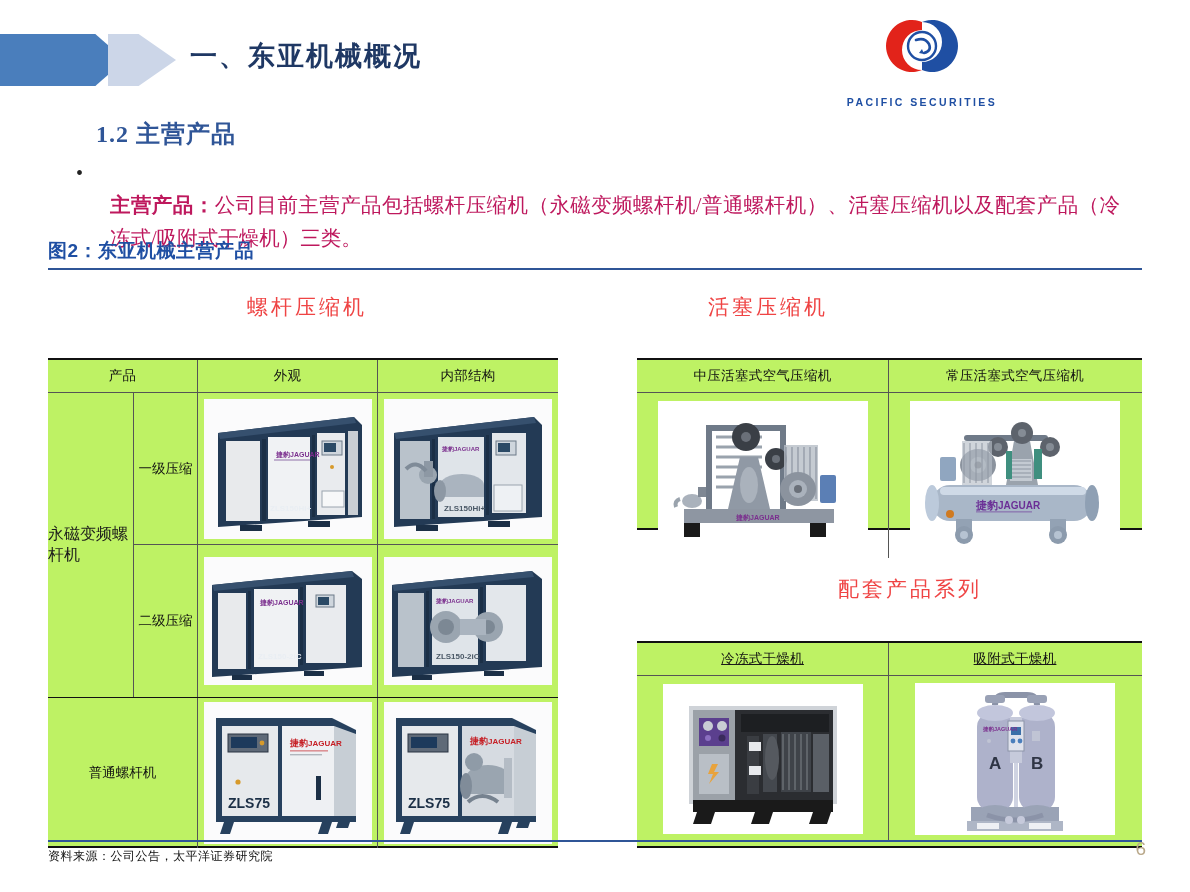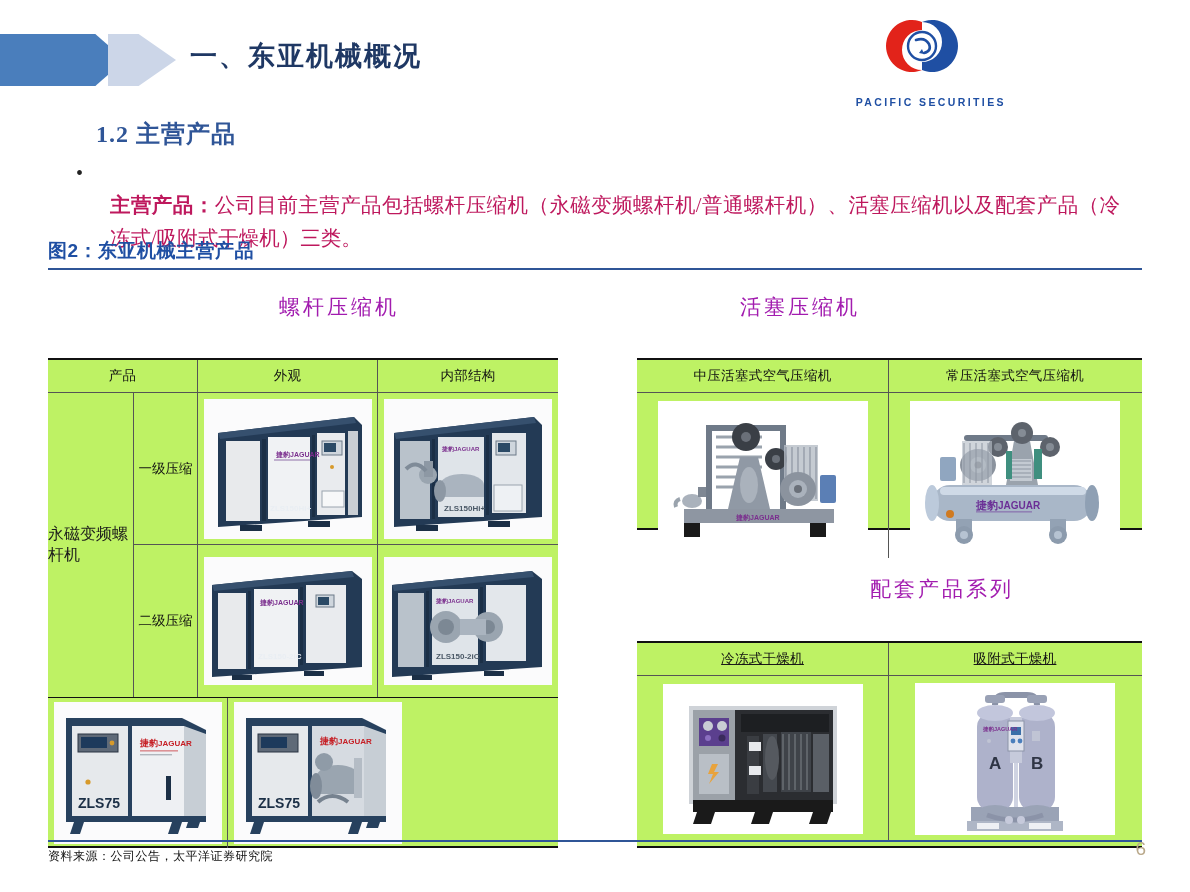--- a/index.html
+++ b/index.html
@@ -77,21 +77,21 @@
     font-weight: 700;
     letter-spacing: 1px;
     color: #1f4fa3;
     font-family: "Liberation Sans", "DejaVu Sans", sans-serif;
     line-height: 1.05;
   }
   .logo-en {
     position: absolute;
     left: 0; top: 78px;
     width: 168px;
-    text-align: right;
+    text-align: center;
     font-size: 10.5px;
     font-weight: 700;
     letter-spacing: 2.4px;
     color: #1f4fa3;
     font-family: "Liberation Sans", "DejaVu Sans", sans-serif;
   }
 
   
   .sec-num {
     position: absolute;
@@ -136,25 +136,24 @@
     position: absolute;
     left: 48px; top: 268px;
     width: 1094px; height: 2px;
     background: #2f5597;
   }
 
   
   .sect-title {
     position: absolute;
     font-size: 21px;
-    color: #a21caf;
+    color: #ef4444;
     letter-spacing: 3px;
     font-family: "Liberation Serif", "DejaVu Serif", serif;
     white-space: nowrap;
-    margin-left: 32px;
   }
   #t-screw  { left: 247px; top: 293px; }
   #t-piston { left: 768px; top: 293px; transform: translateX(-50%); }
   #t-aux    { left: 910px; top: 575px; transform: translateX(-50%); }
 
   
   .tbl {
     position: absolute;
     background: #bef264;
     border-top: 2.5px solid #111;
@@ -419,20 +418,21 @@
                 <rect x="28" y="118" width="20" height="5" fill="#1b2f46"></rect>
                 <rect x="100" y="114" width="20" height="5" fill="#1b2f46"></rect>
               </svg>
             </div>
           </div>
 
         </div>
       </div>
 
       <div class="rowgroup-std">
+        <div class="std-left">普通螺杆机</div>
         <div class="img-cell sep">
           <svg class="prod-svg" width="168" height="142" viewBox="0 0 168 142">
             <rect width="168" height="142" fill="#fbfbfc"></rect>
             <polygon points="12,16 128,16 152,28 152,120 12,120" fill="#27415e"></polygon>
             <rect x="18" y="24" width="56" height="90" fill="#e6e9ec"></rect>
             <rect x="78" y="24" width="52" height="90" fill="#eef0f3"></rect>
             <polygon points="130,24 152,32 152,114 130,114" fill="#c7ced5"></polygon>
             <rect x="24" y="32" width="40" height="18" fill="#5f6a78" stroke="#2a3542"></rect>
             <rect x="27" y="35" width="26" height="11" fill="#1d3a5c"></rect>
             <circle cx="58" cy="41" r="2.4" fill="#d79a2b"></circle>

